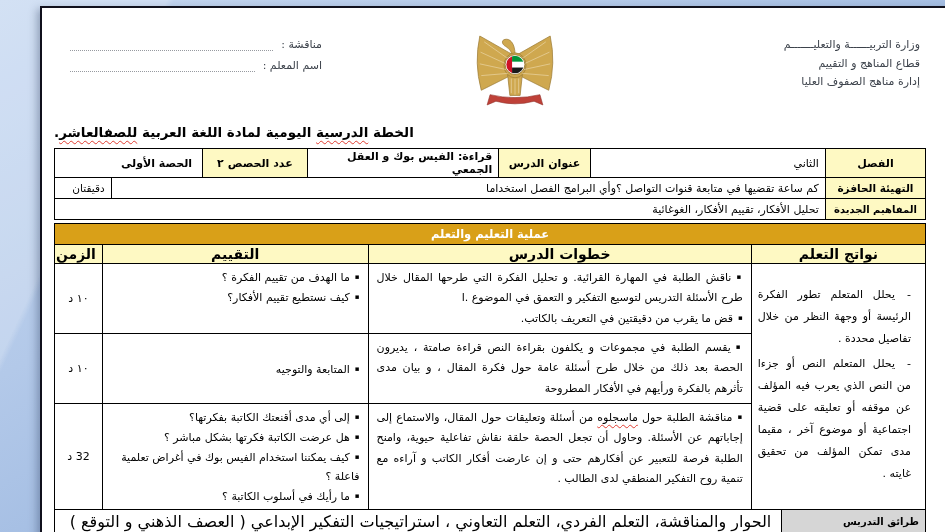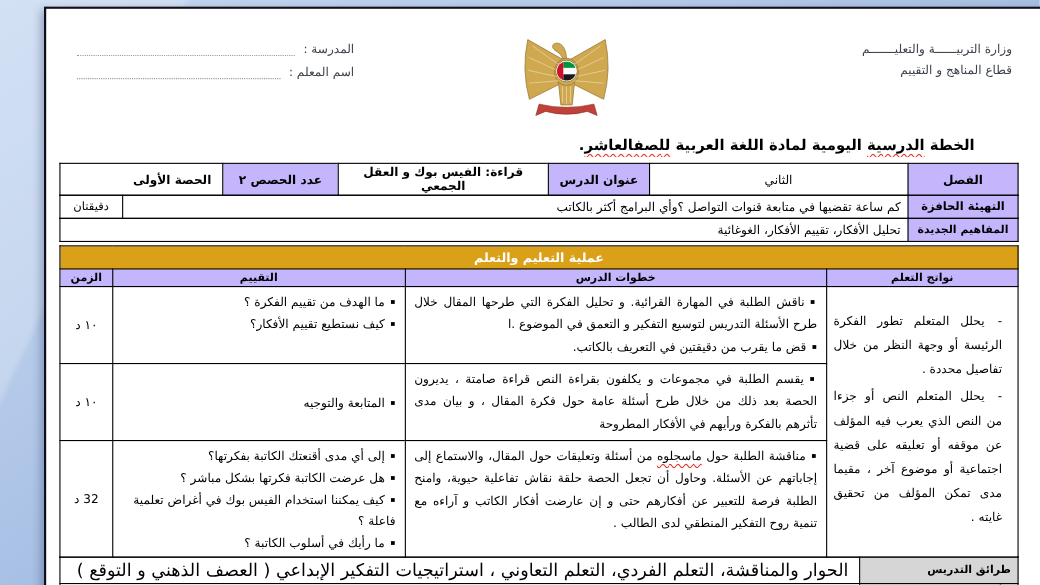--- a/index.html
+++ b/index.html
@@ -19,57 +19,58 @@
 
   
   .hdr { display:flex; justify-content:space-between; align-items:flex-start; padding:2px 6px 0 16px; }
   .ministry { width:212px; font-size:11px; line-height:1.7; color:#3d434c; text-align:right; margin-top:6px; }
   .emblem-wrap { width:100px; display:flex; justify-content:center; }
   .fields { width:252px; font-size:11px; color:#3d434c; margin-top:8px; }
   .field { display:flex; align-items:flex-end; margin-bottom:8px; }
   .flabel { white-space:nowrap; margin-left:8px; }
   .dots { flex:1; border-bottom:1.5px dotted #979aa0; height:11px; }
 
-  .title { text-align:right; font-weight:bold; font-size:13.5px; margin:12px 40px 9px 0; }
+  .title { text-align:left; font-weight:bold; font-size:13.5px; margin:12px 40px 9px 0; }
   .sp { text-decoration:underline; text-decoration-style:wavy; text-decoration-color:#e03c31;
         text-decoration-thickness:1px; text-underline-offset:3px; text-decoration-skip-ink:none; }
 
   
   table { width:100%; border-collapse:collapse; table-layout:fixed; }
   table + table, .tbl-stack table { margin-top:-1px; }
   td { border:1px solid #000; font-size:11px; padding:1px 6px; vertical-align:middle; text-align:right; }
-  .g { background:#c4b5fd; font-weight:bold; text-align:center; }
-  .c { text-align:center; }
+  .g { background:#fef9c3; font-weight:bold; text-align:center; }
+  .c { text-align:right; }
   .b::before { content:"▪"; font-size:7px; vertical-align:2px; margin-left:5px; }
   .o { text-align:justify; margin-bottom:3px; padding-right:8px; }
   .o::before { content:"-"; margin-left:12px; }
 
   .band td { background:#d9a018; color:#fff; font-weight:bold; text-align:center;
              font-size:11.5px; height:21px; border:1.5px solid #000; }
-  .colhdr td { height:16px; font-size:10px; }
+  .colhdr td { height:16px; font-size:14px; }
   .steps { vertical-align:top; padding:4px 8px; line-height:1.85; text-align:justify; }
   .assess { vertical-align:top; padding:4px 8px 2px 4px; line-height:1.8; }
   .outcell { vertical-align:top; padding:20px 6px 2px 6px; line-height:2.0; font-size:11px;margin-left:31px; }
   .time { text-align:center; font-size:11px; }
   .vmid { vertical-align:middle; }
 
   .fl { width:16.5%; background:#d6d6d6; font-weight:bold; font-size:10px; padding:2px 6px; }
   .fv { font-size:16px; padding:2px 10px; }
   .frow td { height:22px; }
 </style>
 </head>
 <body>
 
 <div class="page">
   <div class="content">
 
     <div class="hdr">
       <div class="ministry">
         <div>وزارة التربيــــــة والتعليـــــــم</div>
         <div>قطاع المناهج و التقييم</div>
+        <div>إدارة مناهج الصفوف العليا</div>
       </div>
 
       <div class="emblem-wrap">
         <span>
           <svg width="88" height="78" viewBox="0 0 120 106" aria-hidden="true">
             <g stroke="#9c7c35" stroke-width="1">
               <path d="M56 33 L12 8 Q4 45 14 82 L52 63 Z" fill="#cfa84f"></path>
               <path d="M64 33 L108 8 Q116 45 106 82 L68 63 Z" fill="#cfa84f"></path>
               <path d="M50 61 h20 l-3 28 h-14 z" fill="#cfa84f"></path>
               <path d="M60 33 C60 18 53 10 45 13 C41 15 43 20 47 22 C53 26 55 29 56 35 Z" fill="#cfa84f"></path>
@@ -98,21 +99,21 @@
               <rect x="56" y="51" width="16" height="8" fill="#1a1a1a"></rect>
               <rect x="48" y="35" width="8" height="24" fill="#ce1126"></rect>
             </g>
             <path d="M26 88 Q60 96 94 88 L98 102 L86 97 Q60 104 34 97 L22 102 Z" fill="#bf4138" stroke="#8e2f28" stroke-width="0.8"></path>
           </svg>
         </span>
       </div>
 
       <div class="fields">
         <div class="field">
-          <span class="flabel">المدرسة :</span>
+          <span class="flabel">مناقشة :</span>
           <span class="dots"></span>
         </div>
         <div class="field">
           <span class="flabel">اسم المعلم :</span>
           <span class="dots"></span>
         </div>
       </div>
     </div>
 
     <div class="title">
@@ -142,21 +143,21 @@
         </table>
       <table>
         <colgroup>
             <col style="width:11.5%">
             <col style="width:82%">
             <col style="width:6.5%">
           </colgroup>
         <tbody>
             <tr style="height:21px">
           <td class="g" style="font-size:10.5px">التهيئة الحافزة</td>
-          <td>كم ساعة تقضيها في متابعة قنوات التواصل ؟وأي البرامج أكثر بالكاتب</td>
+          <td>كم ساعة تقضيها في متابعة قنوات التواصل ؟وأي البرامج الفصل استخداما</td>
           <td class="c" style="font-size:10.5px">دقيقتان</td>
         </tr>
       </tbody>
         </table>
       <table>
         <colgroup>
             <col style="width:11.5%">
             <col style="width:88.5%">
           </colgroup>
         <tbody>

